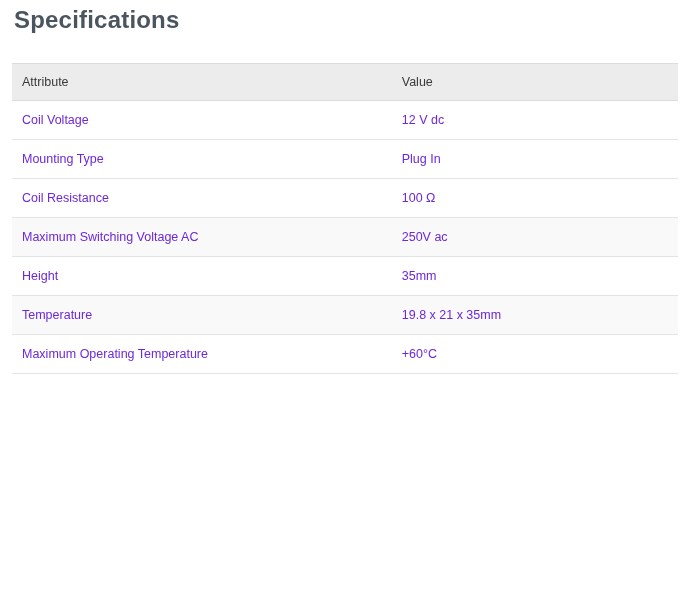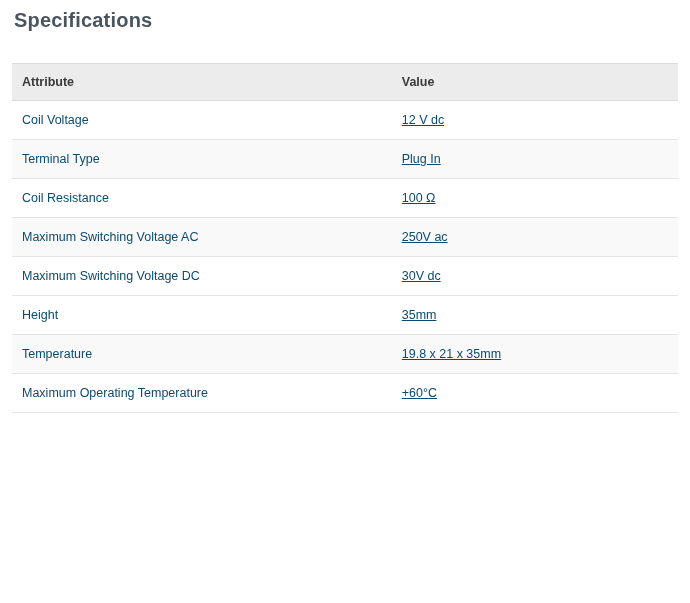--- a/index.html
+++ b/index.html
@@ -13,63 +13,63 @@
     font-family: "Liberation Sans", sans-serif;
     color: #333333;
     overflow: hidden;
   }
   .page {
     width: 690px;
     box-sizing: border-box;
     padding: 0 12px;
   }
   .page-title {
-    font-size: 20px;
+    font-size: 24px;
     font-weight: bold;
     color: #4a5560;
     letter-spacing: 0.2px;
     margin: 6px 0 0 0;
     padding: 0 0 0 2px;
     line-height: 28px;
   }
   .spec-table-wrap {
     margin-top: 29px;
   }
   table.spec-table {
     width: 666px;
     border-collapse: collapse;
     font-size: 12.5px;
   }
   table.spec-table th {
     background: #ececec;
     text-align: left;
-    font-weight: bold;
+    font-weight: normal;
     color: #3a3a3a;
     font-size: 12.5px;
     padding: 11px 10px 11px 10px;
     border-bottom: 1px solid #dcdcdc;
     border-top: 1px solid #dcdcdc;
   }
   table.spec-table th.col-attr { width: 382px; }
   table.spec-table th.col-value { width: 284px; }
   table.spec-table td {
     padding: 12px 10px 12px 10px;
     border-bottom: 1px solid #e4e4e4;
-    color: #0c4a6e;
+    color: #6d28d9;
     font-size: 12.5px;
     vertical-align: middle;
   }
   table.spec-table tr.row-odd td {
     background: #ffffff;
   }
   table.spec-table tr.row-even td {
     background: #f9f9f9;
   }
   td.cell-attr { width: 382px; }
-  td.cell-value { width: 284px; text-decoration: underline; }
+  td.cell-value { width: 284px; }
 </style>
 </head>
 <body>
 
 <div class="page">
 
   <h1 class="page-title">Specifications</h1>
 
   <div class="spec-table-wrap">
     <table class="spec-table">
@@ -77,35 +77,31 @@
         <tr>
           <th class="col-attr">Attribute</th>
           <th class="col-value">Value</th>
         </tr>
       </thead>
       <tbody>
         <tr class="row-odd">
           <td class="cell-attr">Coil Voltage</td>
           <td class="cell-value">12 V dc</td>
         </tr>
-        <tr class="row-even">
-          <td class="cell-attr">Terminal Type</td>
+        <tr class="row-odd">
+          <td class="cell-attr">Mounting Type</td>
           <td class="cell-value">Plug In</td>
         </tr>
         <tr class="row-odd">
           <td class="cell-attr">Coil Resistance</td>
           <td class="cell-value">100 Ω</td>
         </tr>
         <tr class="row-even">
           <td class="cell-attr">Maximum Switching Voltage AC</td>
           <td class="cell-value">250V ac</td>
-        </tr>
-        <tr class="row-odd">
-          <td class="cell-attr">Maximum Switching Voltage DC</td>
-          <td class="cell-value">30V dc</td>
         </tr>
         <tr class="row-odd">
           <td class="cell-attr">Height</td>
           <td class="cell-value">35mm</td>
         </tr>
         <tr class="row-even">
           <td class="cell-attr">Temperature</td>
           <td class="cell-value">19.8 x 21 x 35mm</td>
         </tr>
         <tr class="row-odd">

